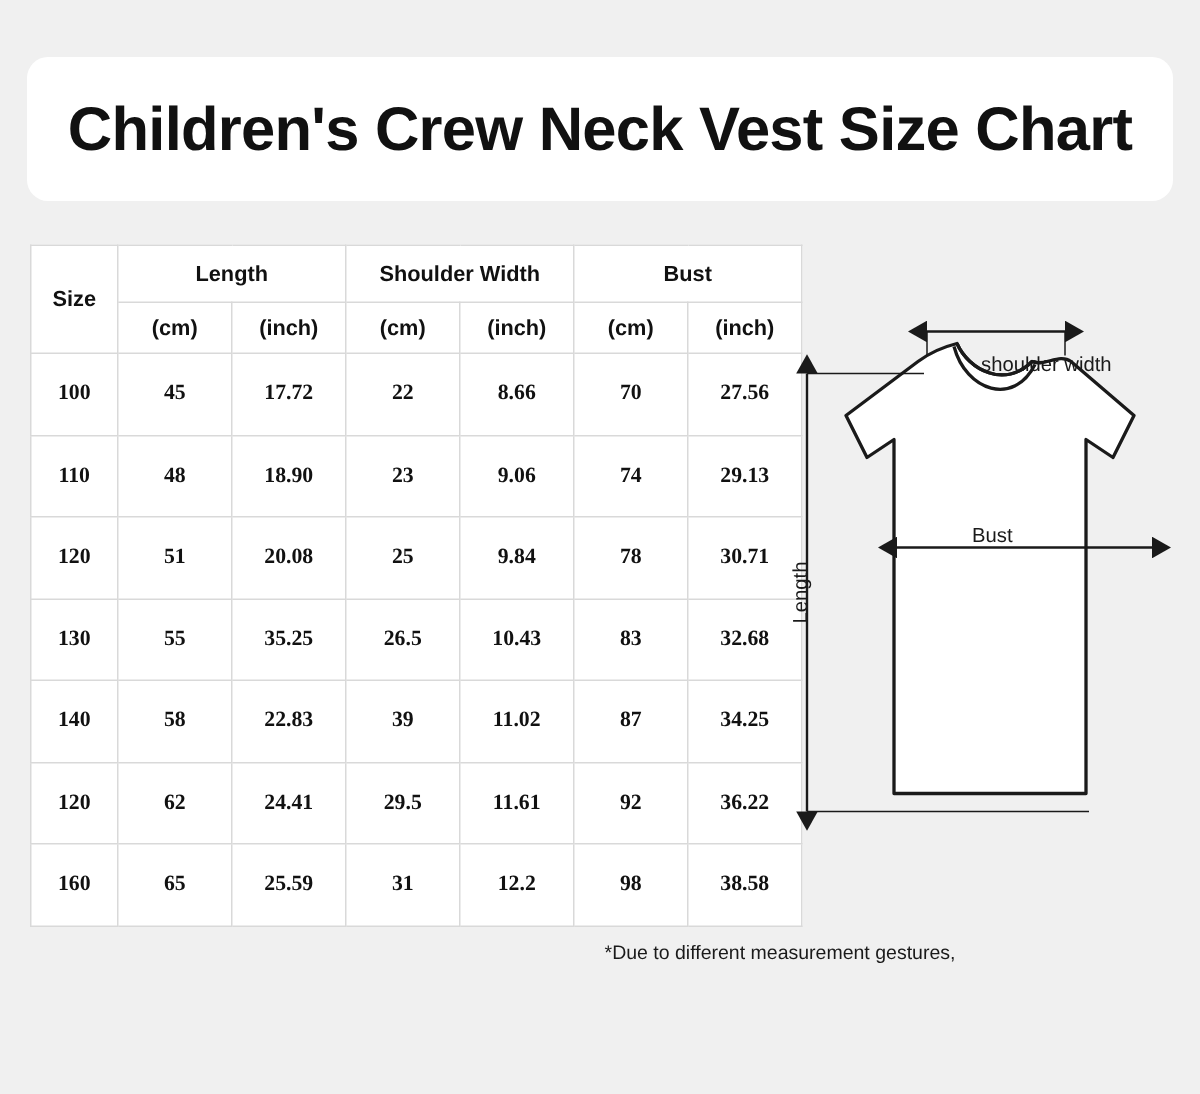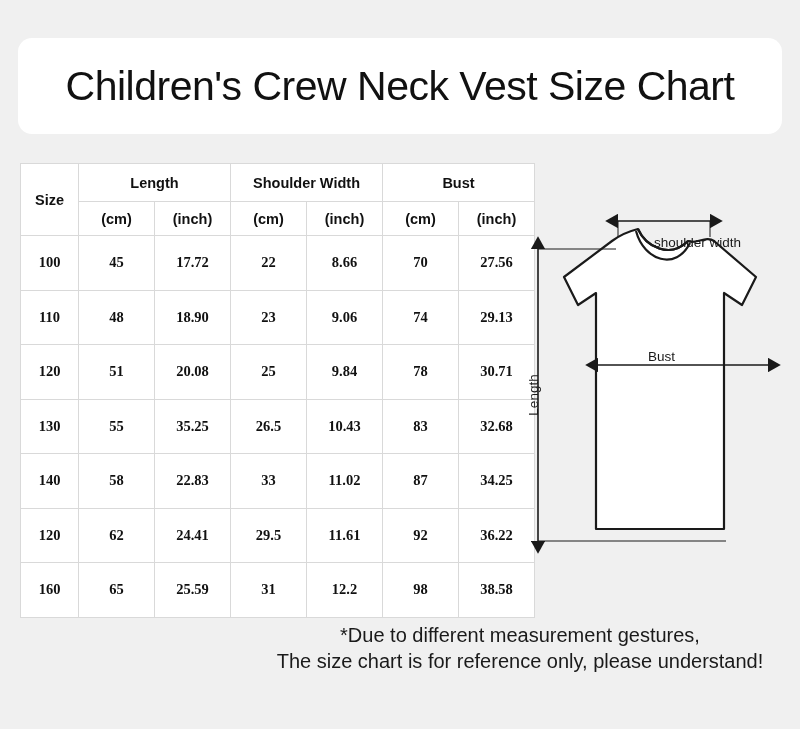--- a/index.html
+++ b/index.html
@@ -27,21 +27,21 @@
     width: 764px;
     height: 96px;
     background: #ffffff;
     border-radius: 14px;
     display: flex;
     align-items: center;
     justify-content: center;
   }
   .title-text {
     font-size: 41px;
-    font-weight: normal;
+    font-weight: bold;
     color: #111111;
     letter-spacing: -0.5px;
     white-space: nowrap;
   }
   
   .table-wrap {
     position: absolute;
     left: 20px;
     top: 163px;
   }
@@ -87,21 +87,21 @@
     height: 400px;
   }
   .diagram svg { display: block; }
   
   .note {
     position: absolute;
     left: 250px;
     top: 622px;
     width: 540px;
     text-align: center;
-    font-size: 20px;
+    font-size: 13px;
     color: #1a1a1a;
     line-height: 26px;
   }
   .note div { white-space: nowrap; }
 </style>
 </head>
 <body>
 
 <div class="page">
 
@@ -169,21 +169,21 @@
           <td class="val-inch">35.25</td>
           <td class="val-cm">26.5</td>
           <td class="val-inch">10.43</td>
           <td class="val-cm">83</td>
           <td class="val-inch">32.68</td>
         </tr>
         <tr class="row-data">
           <td class="size-cell">140</td>
           <td class="val-cm">58</td>
           <td class="val-inch">22.83</td>
-          <td class="val-cm">33</td>
+          <td class="val-cm">39</td>
           <td class="val-inch">11.02</td>
           <td class="val-cm">87</td>
           <td class="val-inch">34.25</td>
         </tr>
         <tr class="row-data">
           <td class="size-cell">120</td>
           <td class="val-cm">62</td>
           <td class="val-inch">24.41</td>
           <td class="val-cm">29.5</td>
           <td class="val-inch">11.61</td>
@@ -242,16 +242,15 @@
 
       <line x1="18" y1="64" x2="18" y2="356" stroke="#1a1a1a" stroke-width="1.6" marker-start="url(#arrL)" marker-end="url(#arrR)"></line>
       <line x1="18" y1="64" x2="96" y2="64" stroke="#1a1a1a" stroke-width="1"></line>
       <line x1="18" y1="356" x2="206" y2="356" stroke="#1a1a1a" stroke-width="1"></line>
       <text x="18" y="210" font-family="Liberation Sans, sans-serif" font-size="13.5" fill="#1a1a1a" transform="rotate(-90 18 210)" text-anchor="middle">Length</text>
     </svg>
   </div>
 
   <div class="note">
     <div>*Due to different measurement gestures,</div>
-    <div>The size chart is for reference only, please understand!</div>
   </div>
 
 </div>
 
 </body></html>

